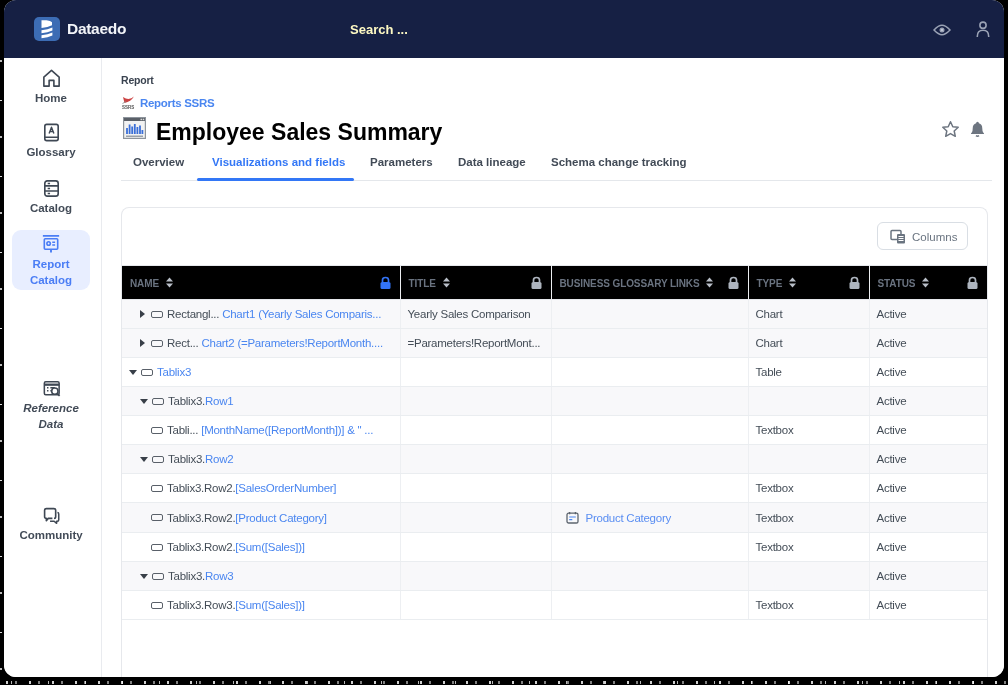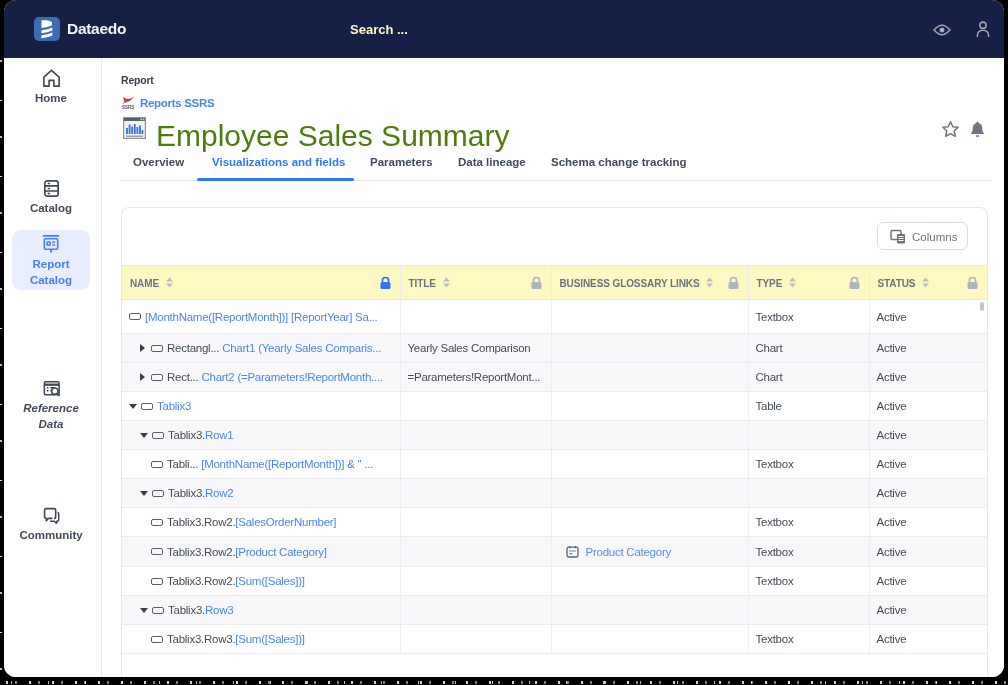--- a/index.html
+++ b/index.html
@@ -20,35 +20,35 @@
   .sidebar { position:absolute; left:0; top:58px; width:98px; height:619px; background:#fff; border-right:1px solid #e9ebef; }
   .sb-item { position:absolute; left:8px; width:78px; text-align:center; color:#424b57; font-size:11.5px; font-weight:700; line-height:15.5px; }
   .sb-item svg { display:block; margin:0 auto 2px auto; }
   .sb-active { background:#e8eeff; border-radius:9px; color:#4a7df5; }
   
   .content { position:absolute; left:99px; top:58px; width:901px; height:619px; background:#fff; }
   .crumb { position:absolute; left:18px; top:16px; font-size:10.5px; font-weight:700; color:#3a4350; letter-spacing:-0.2px; }
   .ssrs-ic { position:absolute; left:18px; top:37px; }
   .ssrs-link { position:absolute; left:37px; top:39px; color:#4a86f0; font-size:11.5px; font-weight:700; letter-spacing:-0.3px; white-space:nowrap; }
   .title-ic { position:absolute; left:20px; top:59px; }
-  .title-tx { position:absolute; left:53px; top:61px; font-size:30px; font-weight:400; color:#4d7c0f; white-space:nowrap; }
+  .title-tx { position:absolute; left:53px; top:61px; font-size:23px; font-weight:700; color:#000000; white-space:nowrap; }
   .star { position:absolute; left:838px; top:62px; }
   .bell { position:absolute; left:866px; top:63px; }
   
   .tabline { position:absolute; left:18px; top:122px; width:871px; height:1px; background:#e4e7eb; }
   .tab { position:absolute; top:98px; font-size:11.5px; font-weight:700; color:#424b57; white-space:nowrap; }
   .tab.active { color:#3377f6; }
   .tabunder { position:absolute; left:94px; top:120px; width:157px; height:3px; background:#3377f6; border-radius:2px; }
   
   .tablebox { position:absolute; left:18px; top:149px; width:867px; height:529px; border:1px solid #e6e8ec; border-radius:8px 8px 0 0; border-bottom:none; background:#fff; }
   .colsbtn { position:absolute; right:19px; top:14px; width:91px; height:28px; border:1px solid #d9dee4; border-radius:6px; color:#6a7480; font-size:11.5px; }
   .colsbtn svg { position:absolute; left:12px; top:6px; }
   .colsbtn span { position:absolute; left:34px; top:8px; }
   table.grid { position:absolute; left:0; top:57px; width:865px; border-collapse:collapse; table-layout:fixed; }
-  table.grid th { height:34px; background:#fef9c3; border-top:1px solid #e6e8ec; border-bottom:1px solid #e6e8ec; border-right:1px solid #eceef1; font-size:10px; font-weight:700; color:#6a7380; text-align:left; padding:0 8px; letter-spacing:-0.1px; position:relative; white-space:nowrap; }
+  table.grid th { height:34px; background:#000000; border-top:1px solid #e6e8ec; border-bottom:1px solid #e6e8ec; border-right:1px solid #eceef1; font-size:10px; font-weight:700; color:#6a7380; text-align:left; padding:0 8px; letter-spacing:-0.1px; position:relative; white-space:nowrap; }
   table.grid td { height:29px; border-bottom:1px solid #eaedf0; border-right:1px solid #edeff2; font-size:11.5px; color:#444d57; padding:0 7px; white-space:nowrap; overflow:hidden; position:relative; letter-spacing:-0.25px; }
   table.grid th:last-child, table.grid td:last-child { border-right:none; }
   tr.alt td { background:#f8f8fa; }
   tr.first td { height:34px; } tr.r10 td { height:30px; }
   .blue { color:#4a86f0; }
   .lock { position:absolute; right:8px; top:10px; }
   .namecell { display:flex; align-items:center; }
   .tri-d { width:0; height:0; border-left:4.5px solid transparent; border-right:4.5px solid transparent; border-top:5.5px solid #383f48; display:inline-block; flex:none; }
   .tri-r { width:0; height:0; border-top:4.5px solid transparent; border-bottom:4.5px solid transparent; border-left:5.5px solid #383f48; display:inline-block; flex:none; }
   .boxic { width:12px; height:7px; border:1.4px solid #596069; border-radius:2px; display:inline-block; flex:none; }
@@ -79,20 +79,28 @@
       <path d="M1.3 15.5 Q1.3 9.3 7 9.3 Q12.7 9.3 12.7 15.5" fill="none" stroke="#9aa2b5" stroke-width="1.6" stroke-linecap="round"></path>
     </svg>
   </div>
 
   <div class="sidebar">
     <div class="sb-item" style="top:10px;">
       <svg width="21" height="21" viewBox="0 0 22 22" fill="none" stroke="#3f4854" stroke-width="1.7" stroke-linejoin="round">
         <path d="M3 9.5 L11 2.5 L19 9.5 L19 19 L13.5 19 L13.5 13 L8.5 13 L8.5 19 L3 19 Z"></path>
       </svg>
       Home
+    </div>
+    <div class="sb-item" style="top:64px;">
+      <svg width="21" height="21" viewBox="0 0 22 22" fill="none" stroke="#3f4854" stroke-width="1.7" stroke-linejoin="round">
+        <rect x="4" y="2.5" width="14" height="17" rx="2"></rect>
+        <path d="M4 16 L18 16" stroke-width="1.4"></path>
+        <path d="M8.5 12 L11 5.5 L13.5 12 M9.3 10 L12.7 10" stroke-width="1.5"></path>
+      </svg>
+      Glossary
     </div>
     <div class="sb-item" style="top:120px;">
       <svg width="21" height="21" viewBox="0 0 22 22" fill="none" stroke="#3f4854" stroke-width="1.7" stroke-linejoin="round">
         <rect x="4" y="3" width="14" height="16" rx="2.5"></rect>
         <path d="M4 8.3 L18 8.3 M4 13.6 L18 13.6"></path>
         <path d="M7 5.7 L9.5 5.7 M7 11 L9.5 11 M7 16.3 L9.5 16.3" stroke-width="1.6"></path>
       </svg>
       Catalog
     </div>
     <div class="sb-item sb-active" style="top:172px; height:60px; padding-top:3px;">
@@ -205,33 +213,20 @@
                   <rect x="1.5" y="6" width="10" height="7" rx="1.5" fill="#aeb5bf"></rect>
                 </svg></th>
           <th>STATUS<svg class="sort" width="9" height="11" viewBox="0 0 9 11">
                   <path d="M4.5 0.5 L8 4.4 L1 4.6 Z M4.5 10.5 L8 6.6 L1 6.6 Z" fill="#b9bfc8"></path>
                 </svg>
             <svg class="lock" width="13" height="14" viewBox="0 0 13 14">
                   <path d="M3.5 6 L3.5 4 Q3.5 1.5 6.5 1.5 Q9.5 1.5 9.5 4 L9.5 6" fill="none" stroke="#aeb5bf" stroke-width="1.7"></path>
                   <rect x="1.5" y="6" width="10" height="7" rx="1.5" fill="#aeb5bf"></rect>
                 </svg></th>
         </tr>
-        <tr class="first">
-              <td>
-                <span class="namecell">
-                  <span class="boxic"></span>
-                  <span class="sp" style="width:4px"></span>
-                  <span class="blue">[MonthName([ReportMonth])] [ReportYear] Sa...</span>
-                </span>
-              </td>
-              <td></td>
-              <td></td>
-              <td>Textbox</td>
-              <td>Active</td>
-            </tr>
         <tr class="alt">
               <td>
                 <span class="namecell"><span class="sp" style="width:11px"></span><span class="tri-r"></span><span class="sp" style="width:6px"></span><span class="boxic"></span><span class="sp" style="width:4px"></span>Rectangl...&nbsp;<span class="blue">Chart1 (Yearly Sales Comparis...</span></span>
               </td>
               <td>Yearly Sales Comparison</td>
               <td></td>
               <td>Chart</td>
               <td>Active</td>
             </tr>
         <tr class="alt">

